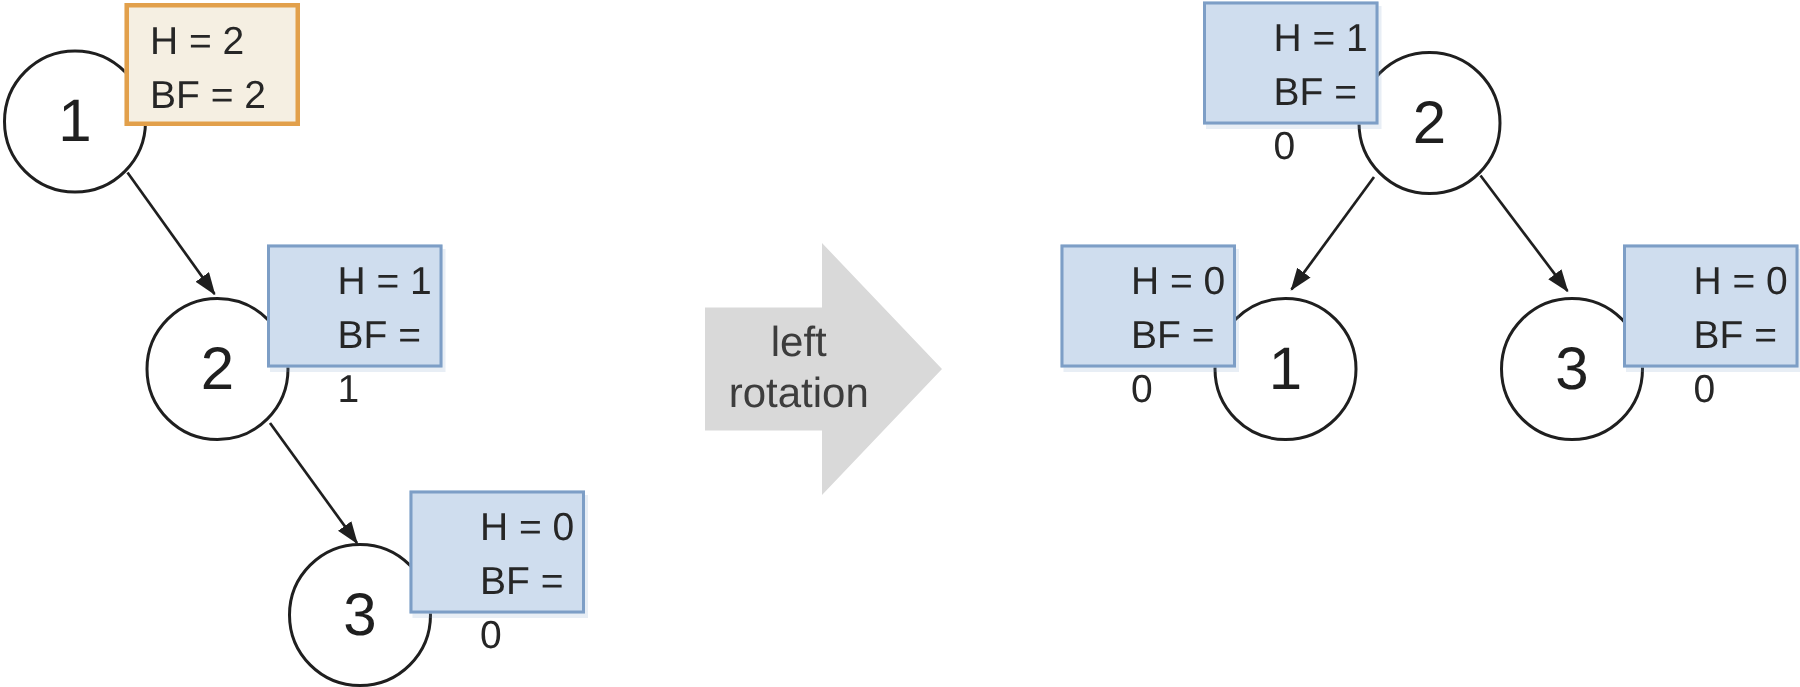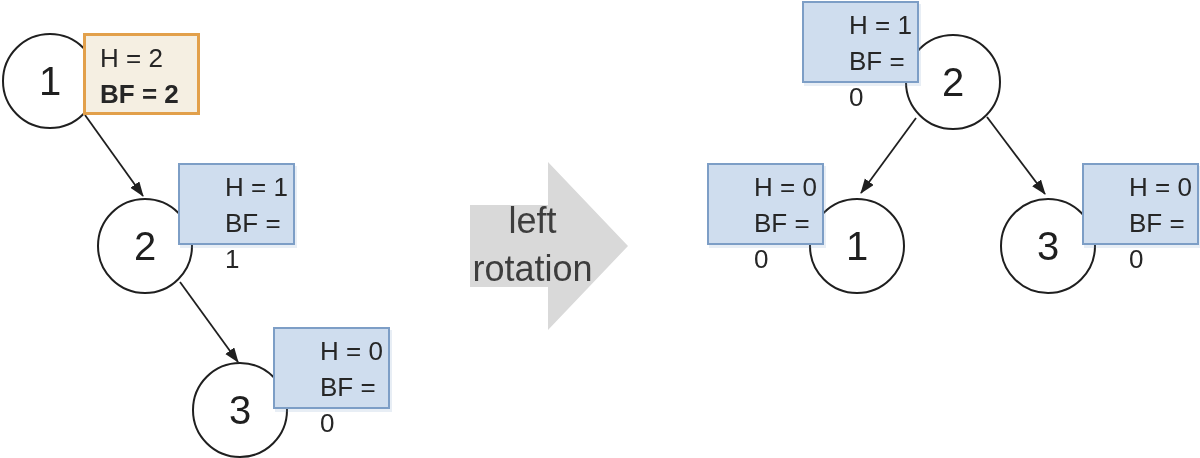--- a/index.html
+++ b/index.html
@@ -49,42 +49,41 @@
   }
   .badge.blue {
     background: #cfddee;
     border: 2px solid #7d9ec6;
     box-shadow: 2px 3px 0 rgba(125, 158, 198, 0.18);
     padding-left: 45px;
   }
   .badge.orange {
     background: #f5efe2;
     border: 3px solid #e2a04b;
-    margin-top: 31px;
   }
   .badge.orange .line2 {
-    font-weight: bold;
+    font-weight: normal;
   }
   .rot-label {
     position: absolute;
     left: 460px;
     top: 202px;
     width: 145px;
     height: 86px;
     display: flex;
     align-items: center;
     justify-content: center;
     z-index: 2;
   }
   .rot-label span {
     display: block;
     width: 122px;
     text-align: center;
-    font-size: 36px;
-    line-height: 48px;
+    font-size: 28px;
+    line-height: 34px;
     color: #3d3d3d;
   }
 </style>
 </head>
 <body>
 
 <div class="canvas">
 
   <svg class="edges" width="1200" height="458" viewBox="0 0 1200 458">
     <defs>

